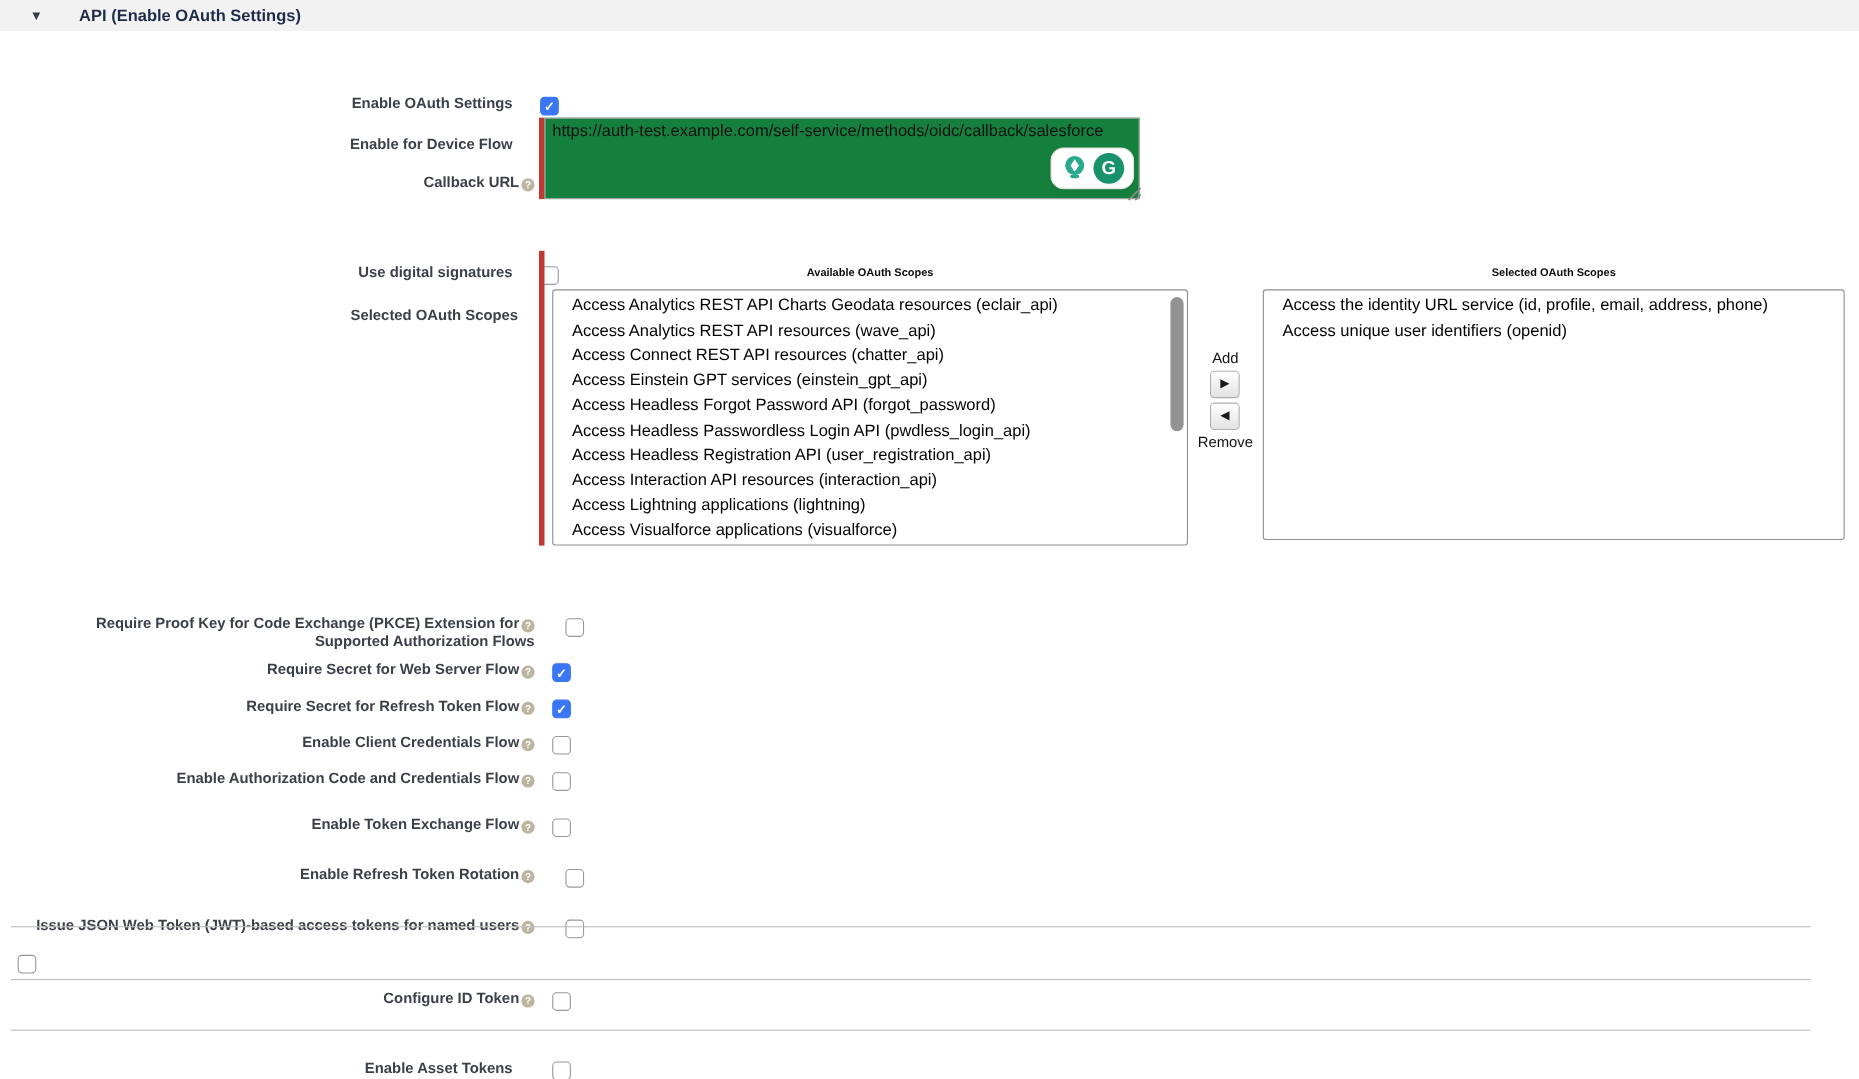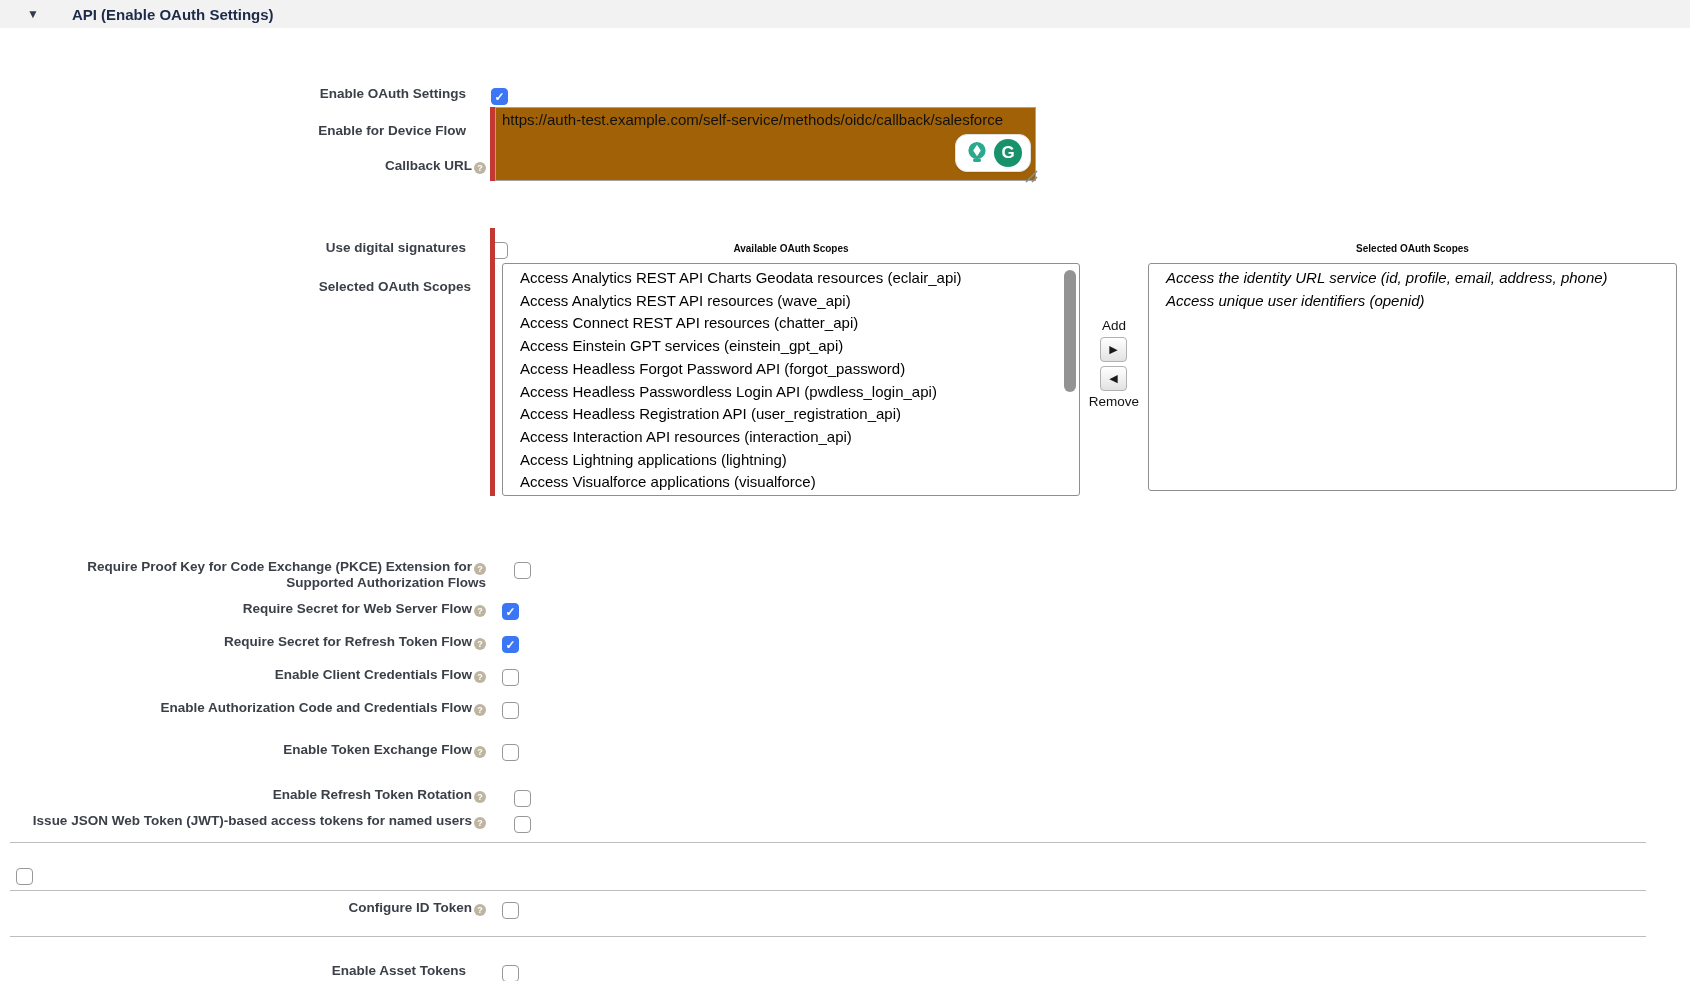--- a/index.html
+++ b/index.html
@@ -40,21 +40,21 @@
   .mA { margin-left:5px; }
   .mB { margin-left:16px; }
   .mC { margin-left:28px; margin-top:3px; }
 
   
   .redbar { position:absolute; width:5px; background:#c23934; }
 
   
   .cb-ta {
     position:absolute; left:495px; top:107px; width:541px; height:74px;
-    border:1px solid #a3a3a3; background:#a16207; font-family:"Liberation Sans",sans-serif;
+    border:1px solid #a3a3a3; background:#15803d; font-family:"Liberation Sans",sans-serif;
     font-size:15px; color:#111; padding:3px 6px; resize:none; overflow:hidden;
     border-radius:0;
   }
   .gram-pill {
     position:absolute; left:955px; top:134px; width:76px; height:38px;
     background:#fff; border:1px solid #e0e0e0; border-radius:12px;
     display:flex; align-items:center; justify-content:center; gap:4px;
     box-shadow:0 1px 2px rgba(0,0,0,0.08);
   }
   .gicon {
@@ -157,21 +157,21 @@
 
   <div class="midtxt" style="top:318px;">Add</div>
   <div class="midbtn" style="top:337px;">
       <span>▶</span>
     </div>
   <div class="midbtn" style="top:366px;">
       <span>◀</span>
     </div>
   <div class="midtxt" style="top:394px;">Remove</div>
 
-  <div class="slist" style="left:1148px; top:263px; width:529px; height:228px;font-style:italic;">
+  <div class="slist" style="left:1148px; top:263px; width:529px; height:228px;">
     <div class="opt">Access the identity URL service (id, profile, email, address, phone)</div>
     <div class="opt">Access unique user identifiers (openid)</div>
   </div>
 
   <div class="frow" style="top:511px">
     <div class="flabel">
       <span>Require Proof Key for Code Exchange (PKCE) Extension for</span><span class="info">?</span><br>
       <span>Supported Authorization Flows</span>
     </div>
     <span class="cb mC"></span>
@@ -200,21 +200,21 @@
   <div class="frow" style="top:739px">
     <div class="flabel"><span>Enable Refresh Token Rotation</span><span class="info">?</span></div>
     <span class="cb mC"></span>
   </div>
 
   <div class="frow" style="top:694px">
     <div class="flabel"><span>Enable Token Exchange Flow</span><span class="info">?</span></div>
     <span class="cb mB"></span>
   </div>
 
-  <div class="frow" style="top:765px">
+  <div class="frow" style="top:785px">
     <div class="flabel"><span>Issue JSON Web Token (JWT)-based access tokens for named users</span><span class="info">?</span></div>
     <span class="cb mC"></span>
   </div>
 
   <div class="frow" style="top:818px">
     <span class="cb mB"></span>
   </div>
 
   <div class="divider" style="top:842px"></div>
 

